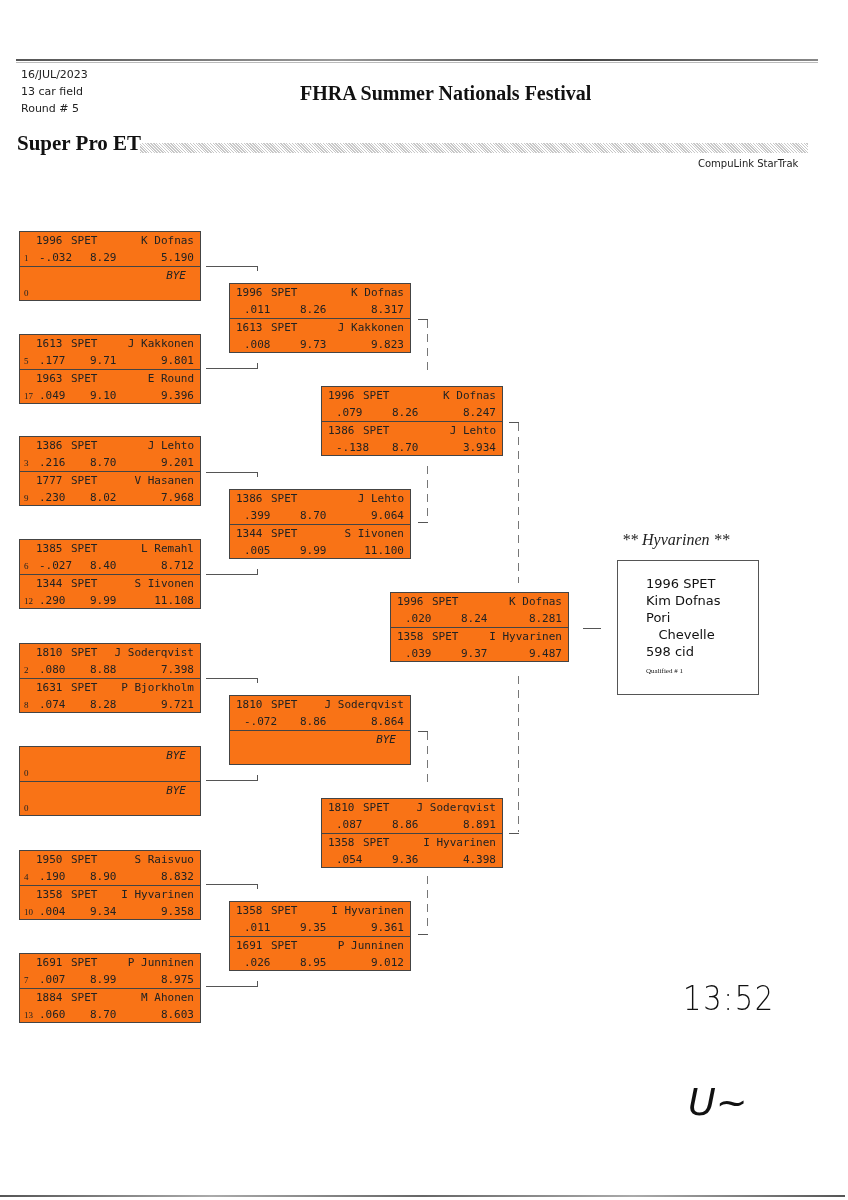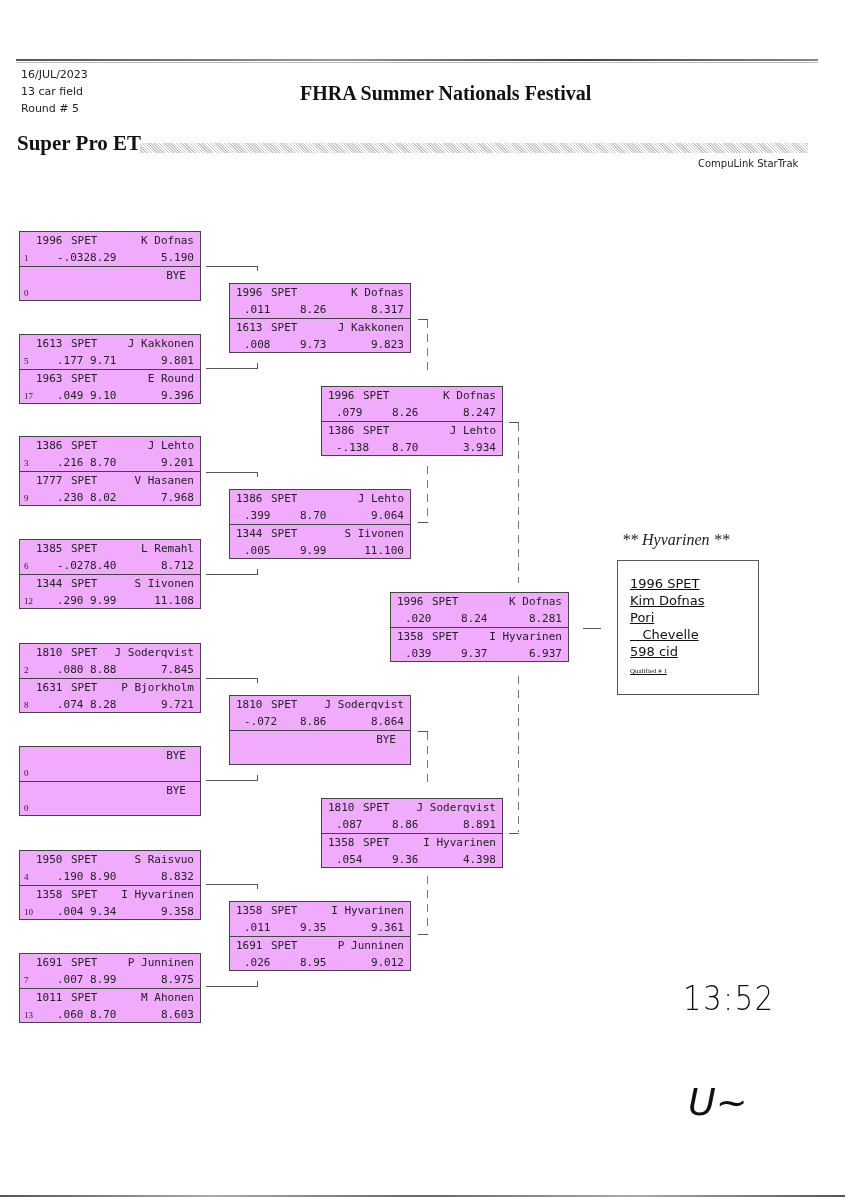--- a/index.html
+++ b/index.html
@@ -7,42 +7,42 @@
   .rule-top { position:absolute; left:16px; top:59px; width:802px; height:2px; background:linear-gradient(90deg,#555,#999 40%,#444 70%,#888); }
   .rule-top2 { position:absolute; left:16px; top:62px; width:802px; height:1px; background:#bbb; }
   .rule-bottom { position:absolute; left:0; top:1195px; width:845px; height:2px; background:linear-gradient(90deg,#555,#aaa 25%,#666 50%,#aaa 75%,#555); }
   .meta { position:absolute; left:21px; font-family:"DejaVu Sans", sans-serif; font-size:11px; line-height:16px; color:#222; }
   .event-title { position:absolute; left:300px; top:82px; font-family:"Liberation Serif", serif; font-weight:bold; font-size:20px; color:#111; }
   .class-title { position:absolute; left:17px; top:131px; font-family:"Liberation Serif", serif; font-weight:bold; font-size:21px; color:#111; }
   .dither { position:absolute; left:140px; top:143px; width:668px; height:10px;
     background-image: repeating-linear-gradient(45deg,#bbb 0 1px,#fff 1px 2px), repeating-linear-gradient(-45deg,#ccc 0 1px,transparent 1px 2px); opacity:0.8; }
   .brand { position:absolute; left:698px; top:158px; font-family:"DejaVu Sans", sans-serif; font-size:10px; color:#222; }
 
-  .match { position:absolute; border:1px solid #444; background:#f0abfc; font-family:"DejaVu Sans Mono", monospace; font-size:11px; color:#222; }
+  .match { position:absolute; border:1px solid #444; background:#f97316; font-family:"DejaVu Sans Mono", monospace; font-size:11px; color:#222; }
   .slot { position:relative; height:34px; box-sizing:border-box; }
   .slot + .slot { border-top:1px solid #444; }
   .line1, .line2 { position:absolute; left:0; right:0; height:17px; line-height:17px; }
   .line1 { top:0; } .line2 { top:17px; }
   .car { position:absolute; left:16px; }
   .cls { position:absolute; left:51px; }
   .drv { position:absolute; right:6px; white-space:nowrap; }
   .seed { position:absolute; left:4px; font-family:"Liberation Serif", serif; font-size:9px; top:1px; }
-  .rt { position:absolute; left:37px; }
+  .rt { position:absolute; left:19px; }
   .dial { position:absolute; left:70px; }
   .et { position:absolute; right:6px; }
   .r2 .car { left:6px; } .r2 .cls { left:41px; } .r2 .rt { left:14px; } .r2 .dial { left:70px; }
-  .bye-slot .drv { right:14px; }
+  .bye-slot .drv { right:14px;font-style:italic; }
 
   .hline { position:absolute; height:1px; background:#555; }
   .vtick { position:absolute; width:1px; height:5px; background:#555; }
   .vdash { position:absolute; width:1px; background:repeating-linear-gradient(180deg,#777 0 8px,transparent 8px 14px); }
 
   .champ-label { position:absolute; left:622px; top:531px; font-family:"Liberation Serif", serif; font-style:italic; font-size:16px; color:#222; }
   .champ-box { position:absolute; left:617px; top:560px; width:142px; height:135px; border:1px solid #555; box-sizing:border-box; font-family:"DejaVu Sans", sans-serif; font-size:13px; color:#111; }
-  .champ-box div { position:absolute; left:12px; line-height:17px;text-decoration:underline; }
+  .champ-box div { position:absolute; left:28px; line-height:17px; }
   .champ-q { font-family:"Liberation Serif", serif; font-size:7px !important; }
 
   .hand { position:absolute; font-family:"DejaVu Sans", sans-serif; color:#111; }
 </style>
 </head>
 <body>
 
 <div class="rule-top"></div>
 <div class="rule-top2"></div>
 
@@ -166,21 +166,21 @@
       <div class="slot">
         <div class="line1">
           <span class="car">1810</span>
           <span class="cls">SPET</span>
           <span class="drv">J Soderqvist</span>
         </div>
         <div class="line2">
           <span class="seed">2</span>
           <span class="rt">.080</span>
           <span class="dial">8.88</span>
-          <span class="et">7.845</span>
+          <span class="et">7.398</span>
         </div>
       </div>
       <div class="slot">
         <div class="line1">
           <span class="car">1631</span>
           <span class="cls">SPET</span>
           <span class="drv">P Bjorkholm</span>
         </div>
         <div class="line2">
           <span class="seed">8</span>
@@ -245,21 +245,21 @@
         </div>
         <div class="line2">
           <span class="seed">7</span>
           <span class="rt">.007</span>
           <span class="dial">8.99</span>
           <span class="et">8.975</span>
         </div>
       </div>
       <div class="slot">
         <div class="line1">
-          <span class="car">1011</span>
+          <span class="car">1884</span>
           <span class="cls">SPET</span>
           <span class="drv">M Ahonen</span>
         </div>
         <div class="line2">
           <span class="seed">13</span>
           <span class="rt">.060</span>
           <span class="dial">8.70</span>
           <span class="et">8.603</span>
         </div>
       </div>
@@ -429,21 +429,21 @@
       </div>
       <div class="slot">
         <div class="line1">
           <span class="car">1358</span>
           <span class="cls">SPET</span>
           <span class="drv">I Hyvarinen</span>
         </div>
         <div class="line2">
           <span class="rt">.039</span>
           <span class="dial">9.37</span>
-          <span class="et">6.937</span>
+          <span class="et">9.487</span>
         </div>
       </div>
     </div>
   </div>
 
 <div id="connectors">
     <div class="hline" style="left: 206px; top: 266px; width: 52px;"></div>
     <div class="vtick" style="left: 257px; top: 266px;"></div>
     <div class="hline" style="left: 206px; top: 368px; width: 52px;"></div>
     <div class="vtick" style="left: 257px; top: 363px;"></div>

